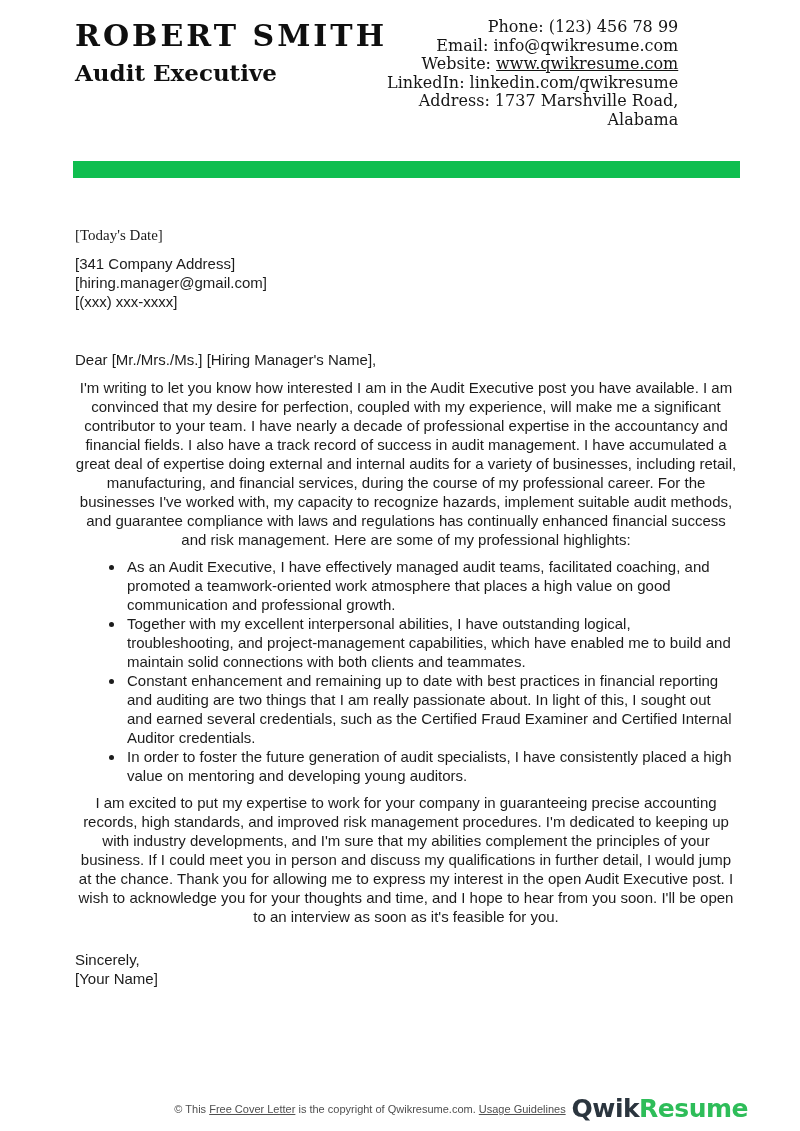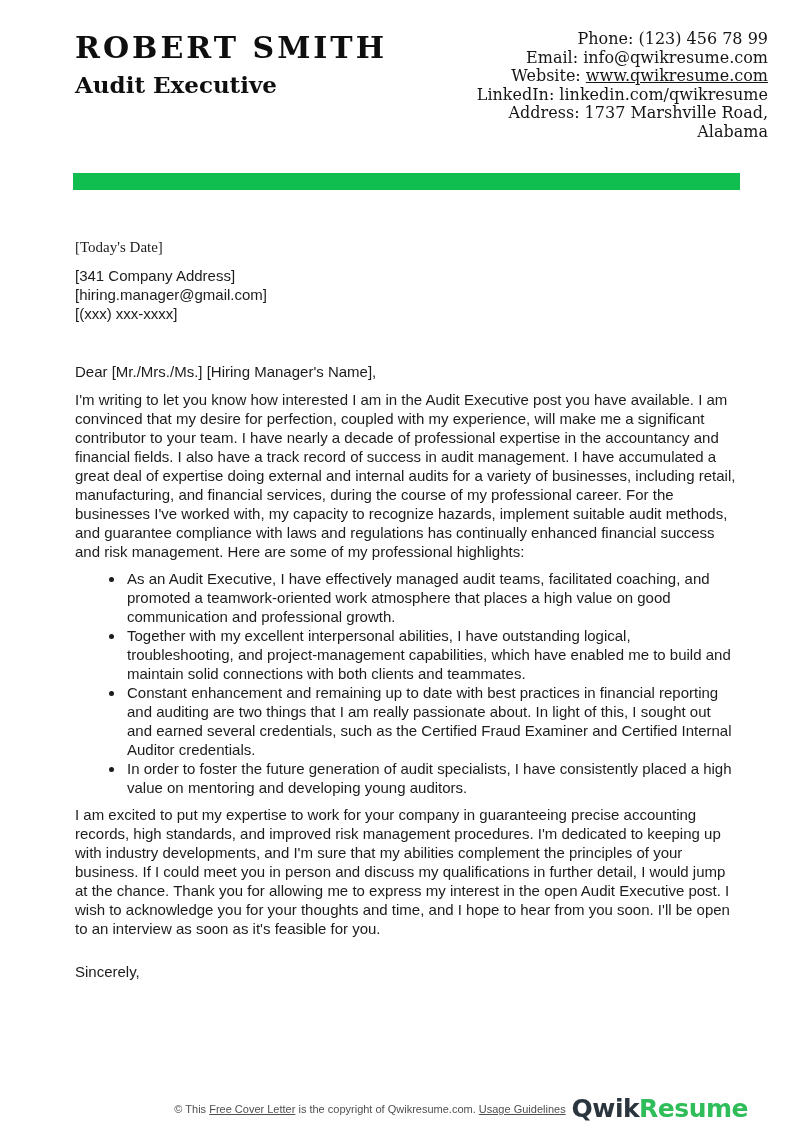--- a/index.html
+++ b/index.html
@@ -7,21 +7,21 @@
     --logo-dark:#2b353e;
     --logo-green:#2ebd59;
   }
   *{margin:0;padding:0;box-sizing:border-box;}
   html,body{background:#ffffff;}
   .page{
     width:800px;height:1131px;position:relative;background:#fff;overflow:hidden;
     font-family:"Liberation Sans",sans-serif;color:#1b1b1b;
   }
   
-  .header{display:flex;justify-content:space-between;padding:18px 32px 0 75px;margin-top:12px;}
+  .header{display:flex;justify-content:flex-start;padding:18px 32px 0 75px;}
   .identity .name{
     font-family:"DejaVu Serif",serif;font-weight:700;font-size:30px;
     letter-spacing:3px;color:#0f0f0f;white-space:nowrap;
   }
   .identity .role{
     font-family:"DejaVu Serif",serif;font-weight:700;font-size:23px;
     margin-top:6px;color:#0f0f0f;white-space:nowrap;
   }
   .contact{
     text-align:right;font-family:"DejaVu Serif",serif;font-size:16px;
@@ -29,21 +29,21 @@
   }
   .contact .line{white-space:nowrap;}
   .contact .u{text-decoration:underline;cursor:pointer;}
   
   .divider{height:17px;background:var(--accent-green);margin:32px 60px 0 73px;}
   
   .letter{padding:0 63px 0 75px;font-size:15px;line-height:19px;color:#1c1c1c;}
   .date{margin-top:48px;font-family:Liberation Serif, serif;}
   .recipient{margin-top:9px;}
   .salutation{margin-top:39px;}
-  .para{margin-top:9px;text-align:left;}
+  .para{margin-top:9px;text-align:center;}
   ul.highlights{margin-top:8px;padding-left:50px;list-style:disc;}
   ul.highlights li{padding-left:2px;}
   .closing-para{margin-top:8px;}
   .valediction-block{margin-top:24px;}
   
   .footer{position:absolute;left:0;right:0;bottom:0;height:48px;}
   .footer-text{
     position:absolute;left:100px;right:160px;bottom:16px;text-align:center;
     font-size:11px;color:#4f4f4f;white-space:nowrap;
   }
@@ -95,20 +95,21 @@
       <li>As an Audit Executive, I have effectively managed audit teams, facilitated coaching, and promoted a teamwork-oriented work atmosphere that places a high value on good communication and professional growth.</li>
       <li>Together with my excellent interpersonal abilities, I have outstanding logical, troubleshooting, and project-management capabilities, which have enabled me to build and maintain solid connections with both clients and teammates.</li>
       <li>Constant enhancement and remaining up to date with best practices in financial reporting and auditing are two things that I am really passionate about. In light of this, I sought out and earned several credentials, such as the Certified Fraud Examiner and Certified Internal Auditor credentials.</li>
       <li>In order to foster the future generation of audit specialists, I have consistently placed a high value on mentoring and developing young auditors.</li>
     </ul>
 
     <div class="para closing-para">I am excited to put my expertise to work for your company in guaranteeing precise accounting records, high standards, and improved risk management procedures. I'm dedicated to keeping up with industry developments, and I'm sure that my abilities complement the principles of your business. If I could meet you in person and discuss my qualifications in further detail, I would jump at the chance. Thank you for allowing me to express my interest in the open Audit Executive post. I wish to acknowledge you for your thoughts and time, and I hope to hear from you soon. I'll be open to an interview as soon as it's feasible for you.</div>
 
     <div class="valediction-block">
       <div>Sincerely,</div>
+      <div>[Your Name]</div>
     </div>
   </div>
 
   <div class="footer">
     <div class="footer-text"><span>© This</span> <span class="lnk">Free Cover Letter</span> <span>is the copyright of Qwikresume.com.</span> <span class="lnk">Usage Guidelines</span></div>
     <div class="logo"><span class="qwik">Qwik</span><span class="resume">Resume</span></div>
   </div>
 
 </div>
 

